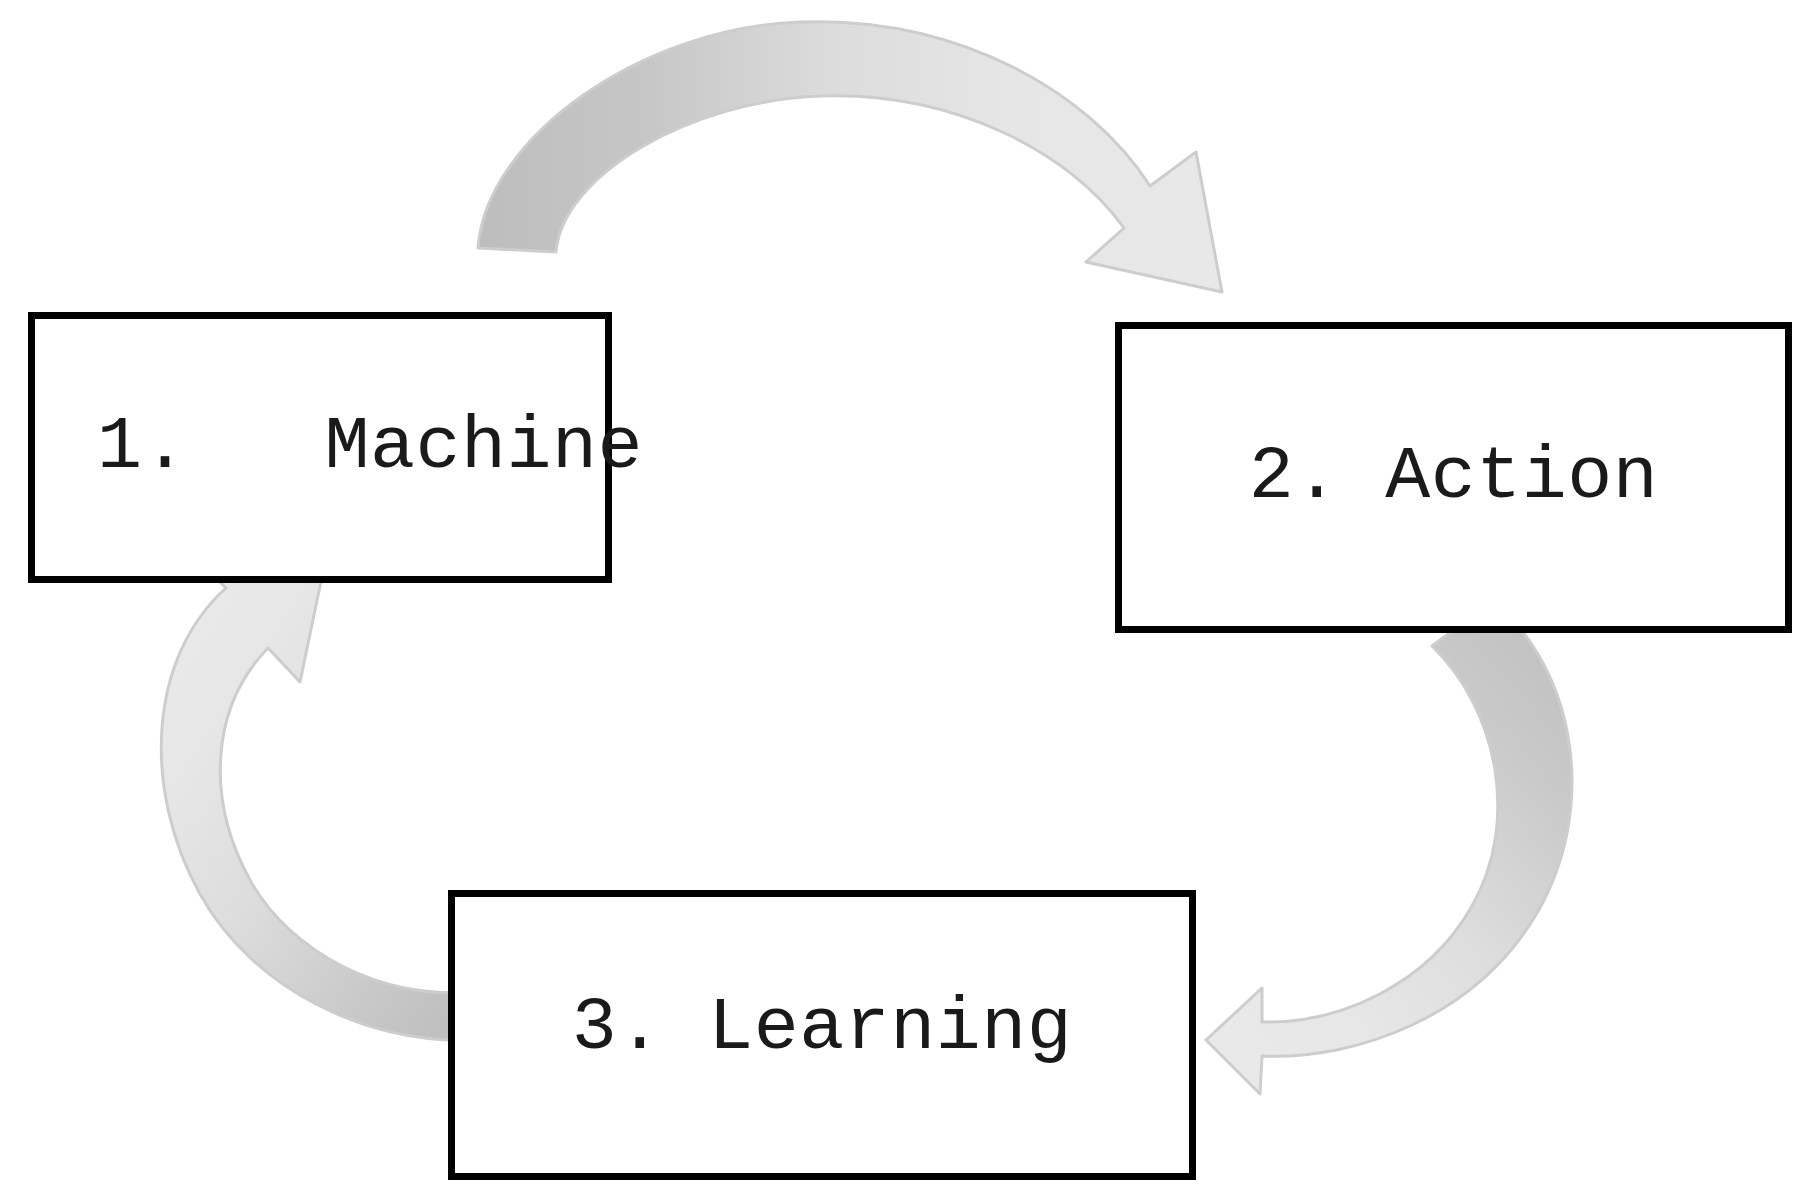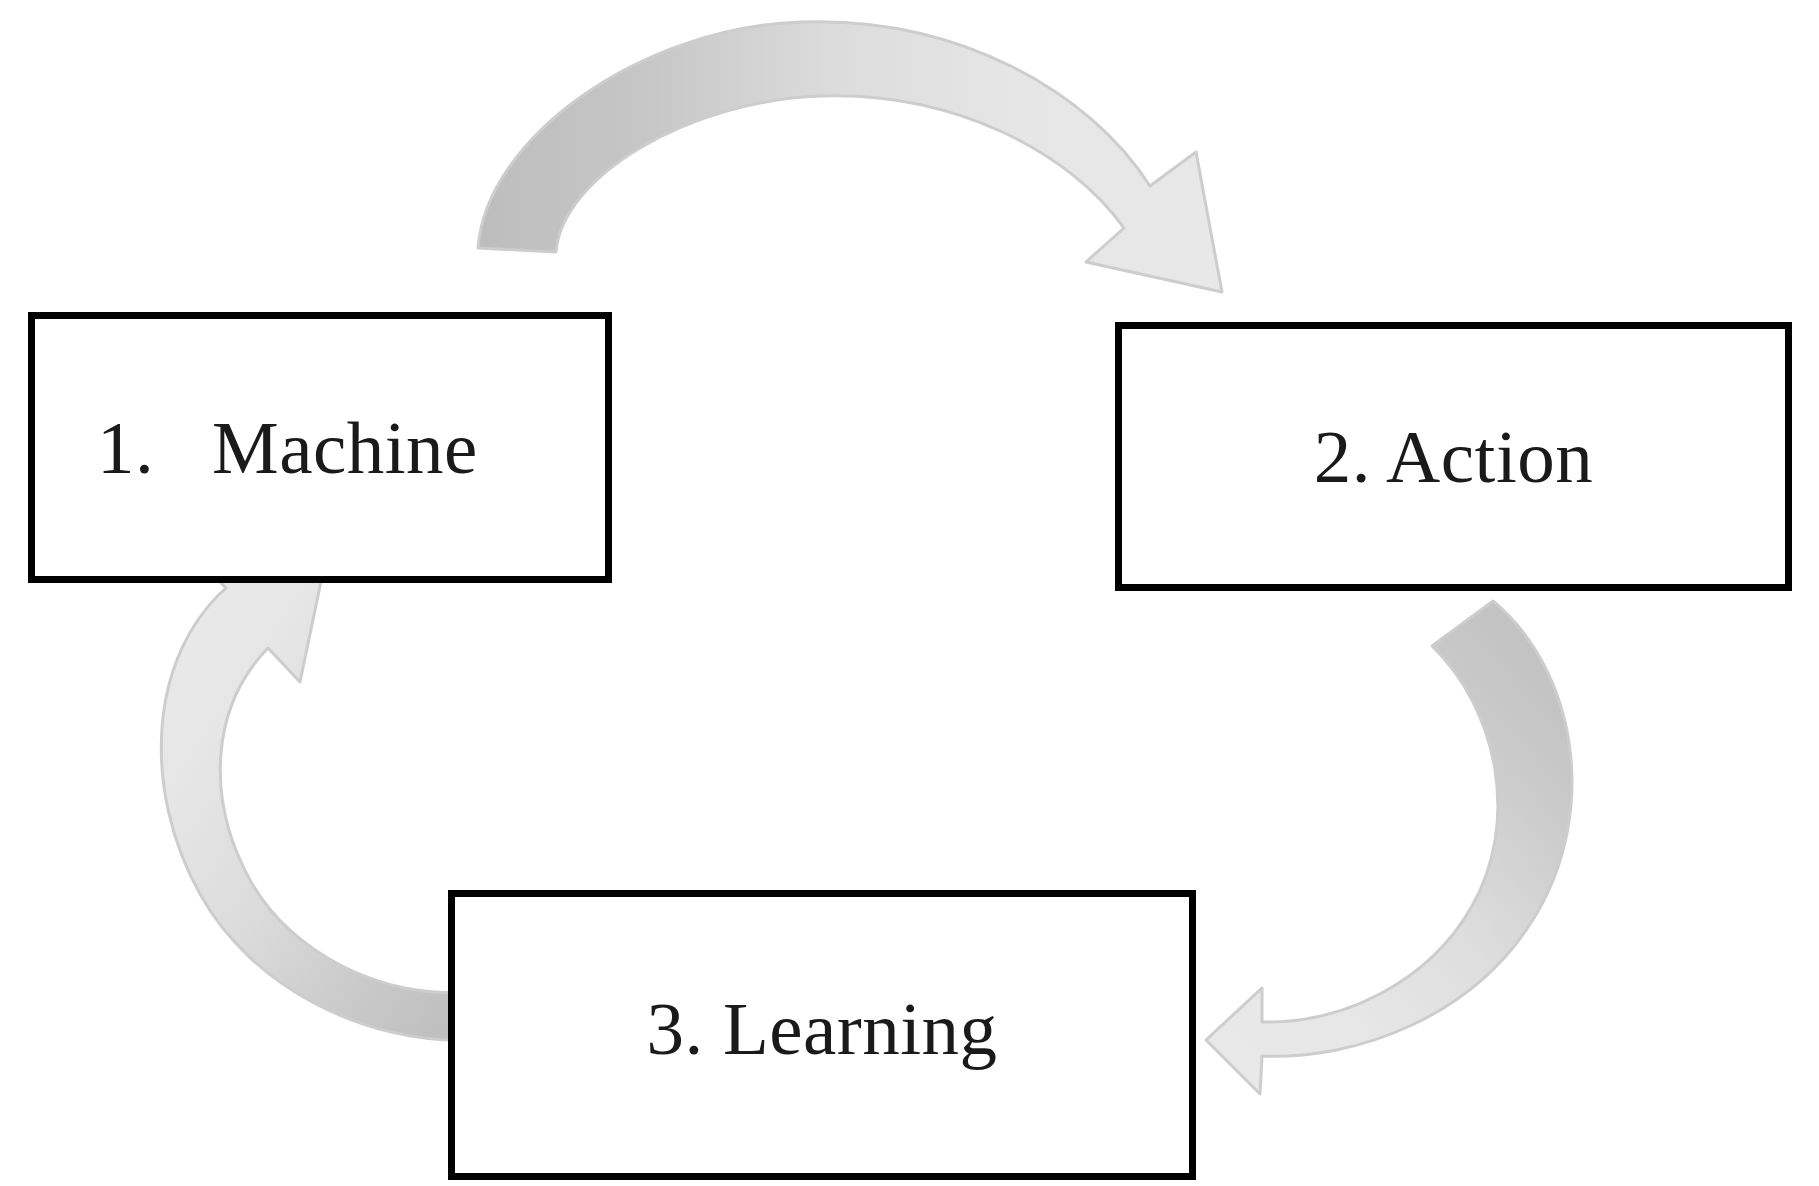--- a/index.html
+++ b/index.html
@@ -28,21 +28,21 @@
     position: absolute;
     box-sizing: border-box;
     background: #ffffff;
     border: 7px solid #000000;
     display: flex;
     align-items: center;
   }
   .node-label {
     width: 100%;
     color: #1a1a1a;
-    font-family: Liberation Serif, serif;
+    font-family: Liberation Mono, monospace;
     font-weight: 400;
     letter-spacing: 0.5px;
     white-space: pre;
   }
 
   
   #box-machine {
     left: 28px;
     top: 312px;
     width: 584px;
@@ -54,21 +54,21 @@
     line-height: 1;
     text-align: left;
     padding-left: 62px;
   }
 
   
   #box-action {
     left: 1115px;
     top: 322px;
     width: 677px;
-    height: 269px;
+    height: 311px;
     z-index: 5;
   }
   #box-action .node-label {
     font-size: 75px;
     line-height: 1;
     text-align: center;
   }
 
   
   #box-learning {

